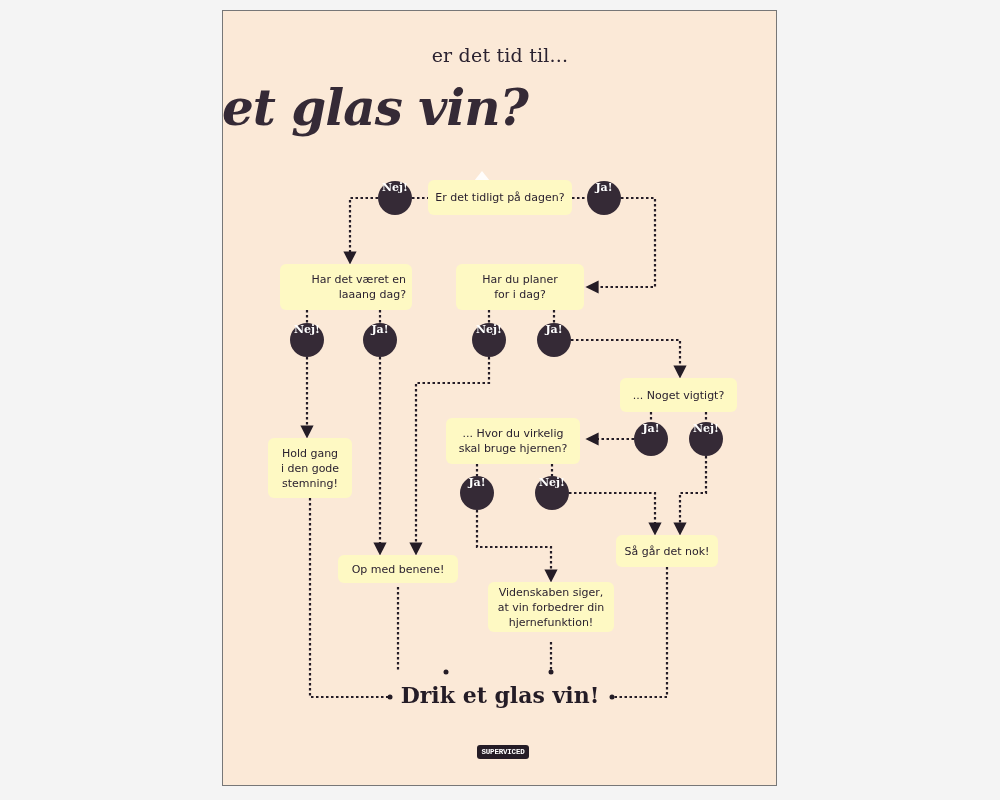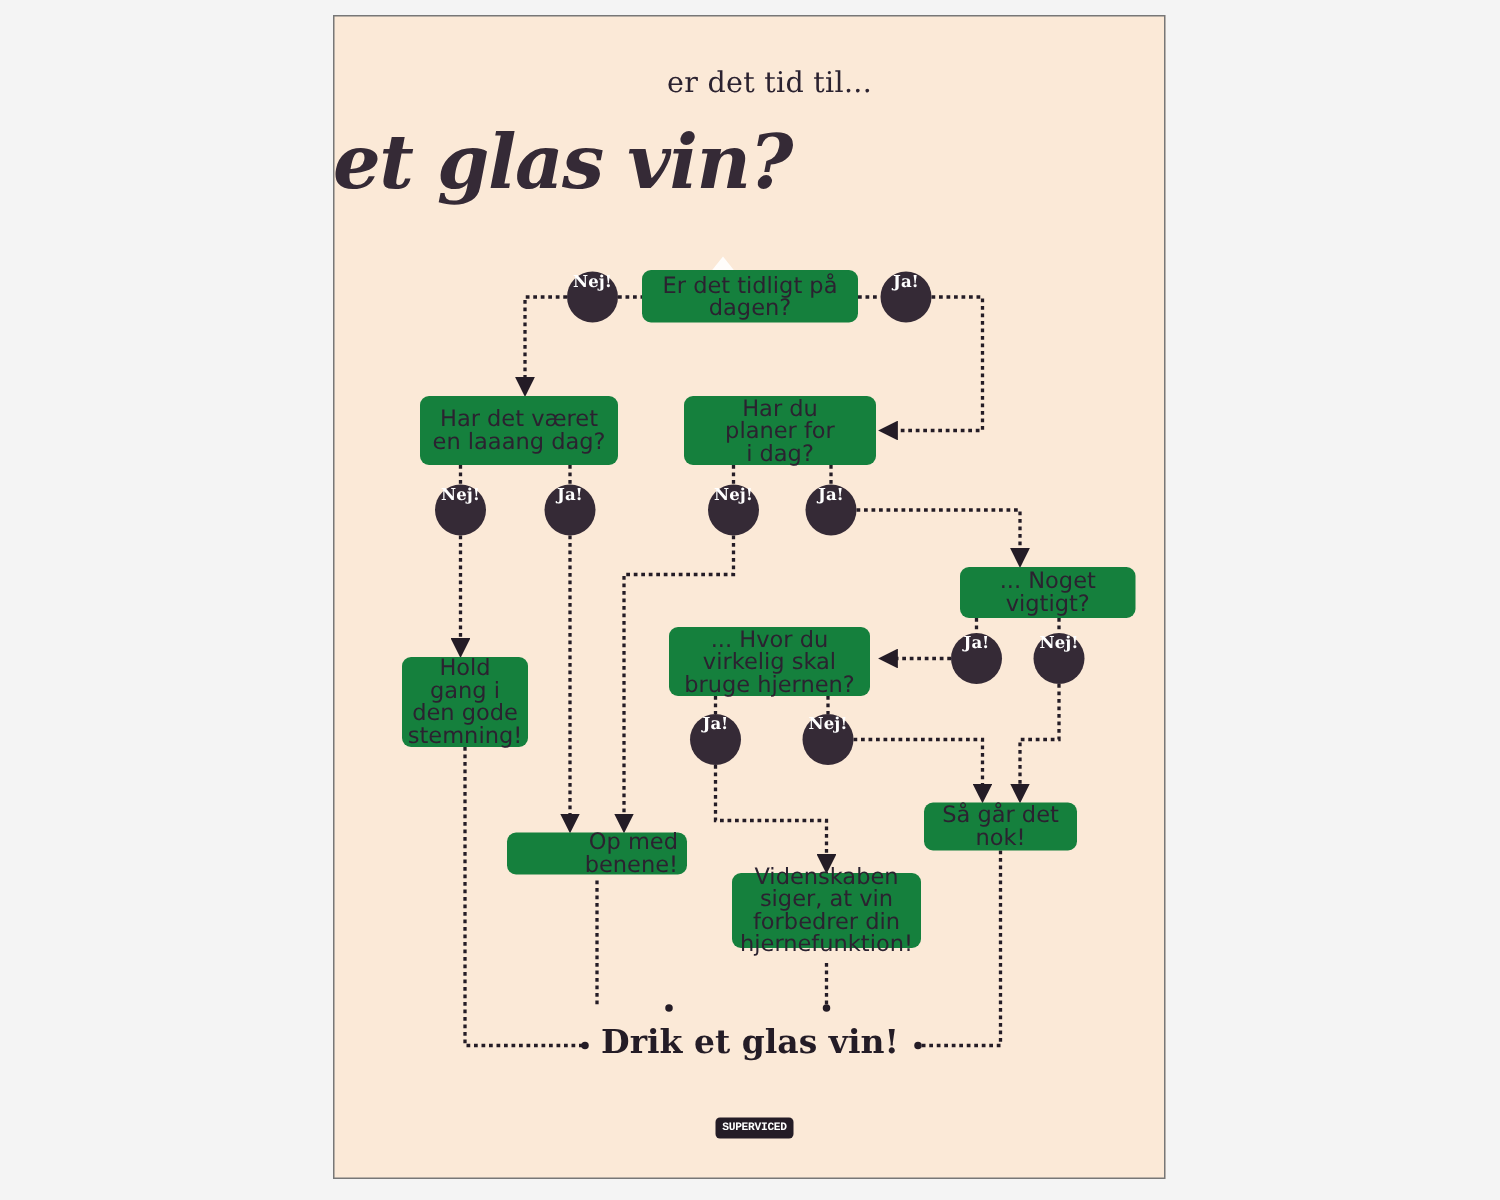--- a/index.html
+++ b/index.html
@@ -6,32 +6,32 @@
     body {
       width: 1000px; height: 800px; background: #f4f4f4; position: relative; overflow: hidden;
       font-family: "DejaVu Sans", sans-serif;
     }
     .poster {
       position: absolute; left: 222px; top: 10px; width: 555px; height: 776px;
       background: #fbe9d7; border: 1px solid #777; box-sizing: border-box;
     }
     .subtitle {
       position: absolute; left: 222px; width: 556px; top: 44px; text-align: center;
-      font-family: "DejaVu Serif", serif; font-size: 19px; color: #2b2230; letter-spacing: 0.2px; margin-left: 13px;
+      font-family: "DejaVu Serif", serif; font-size: 19px; color: #2b2230; letter-spacing: 0.2px;
     }
     .title {
       position: absolute; left: 222px; width: 556px; top: 78px; 
       font-family: "DejaVu Serif", serif; font-style: italic; font-weight: bold;
       font-size: 50px; color: #352a36; letter-spacing: -1px;
     }
     svg.lines { position: absolute; left: 0; top: 0; }
     .box {
-      position: absolute; background: #15803d; border-radius: 6px;
+      position: absolute; background: #fef9c3; border-radius: 6px;
       display: flex; align-items: center; justify-content: center; text-align: center;
-      font-size: 15px; line-height: 15px; color: #2b2230; box-sizing: border-box; padding: 2px 6px;
+      font-size: 11px; line-height: 15px; color: #2b2230; box-sizing: border-box; padding: 2px 6px;
     }
     .bubble-tip {
       position: absolute; width: 0; height: 0;
       border-left: 8px solid transparent; border-right: 8px solid transparent;
       border-bottom: 10px solid #fffdfb;
     }
     .circle {
       position: absolute; width: 34px; height: 34px; border-radius: 50%;
       background: #352a36; color: #fff; font-size: 11px; font-weight: bold;
       font-family: "DejaVu Serif", serif;
@@ -122,41 +122,41 @@
 <div class="box" style="left:428px; top:180px; width:144px; height:35px;">
   <span>Er det tidligt på dagen?</span>
 </div>
 <div class="circle" style="left:395px; top:198px;">
     <span>Nej!</span>
   </div>
 <div class="circle" style="left:604px; top:198px;">
     <span>Ja!</span>
   </div>
 
-<div class="box" style="left:280px; top:264px; width:132px; height:46px;">
+<div class="box" style="left:280px; top:264px; width:132px; height:46px;text-align:right;">
   <span>Har det været en laaang dag?</span>
 </div>
 <div class="box" style="left:456px; top:264px; width:128px; height:46px; padding:2px 26px;">
   <span>Har du planer for i dag?</span>
 </div>
 
 <div class="circle" style="left:307px; top:340px;">
     <span>Nej!</span>
   </div>
 <div class="circle" style="left:380px; top:340px;">
     <span>Ja!</span>
   </div>
 <div class="circle" style="left:489px; top:340px;">
     <span>Nej!</span>
   </div>
 <div class="circle" style="left:554px; top:340px;">
     <span>Ja!</span>
   </div>
 
-<div class="box" style="left:640px; top:378px; width:117px; height:34px;justify-content:flex-end;">
+<div class="box" style="left:620px; top:378px; width:117px; height:34px;">
   <span>... Noget vigtigt?</span>
 </div>
 <div class="circle" style="left:651px; top:439px;">
     <span>Ja!</span>
   </div>
 <div class="circle" style="left:706px; top:439px;">
     <span>Nej!</span>
   </div>
 
 <div class="box" style="left:446px; top:418px; width:134px; height:46px;">

